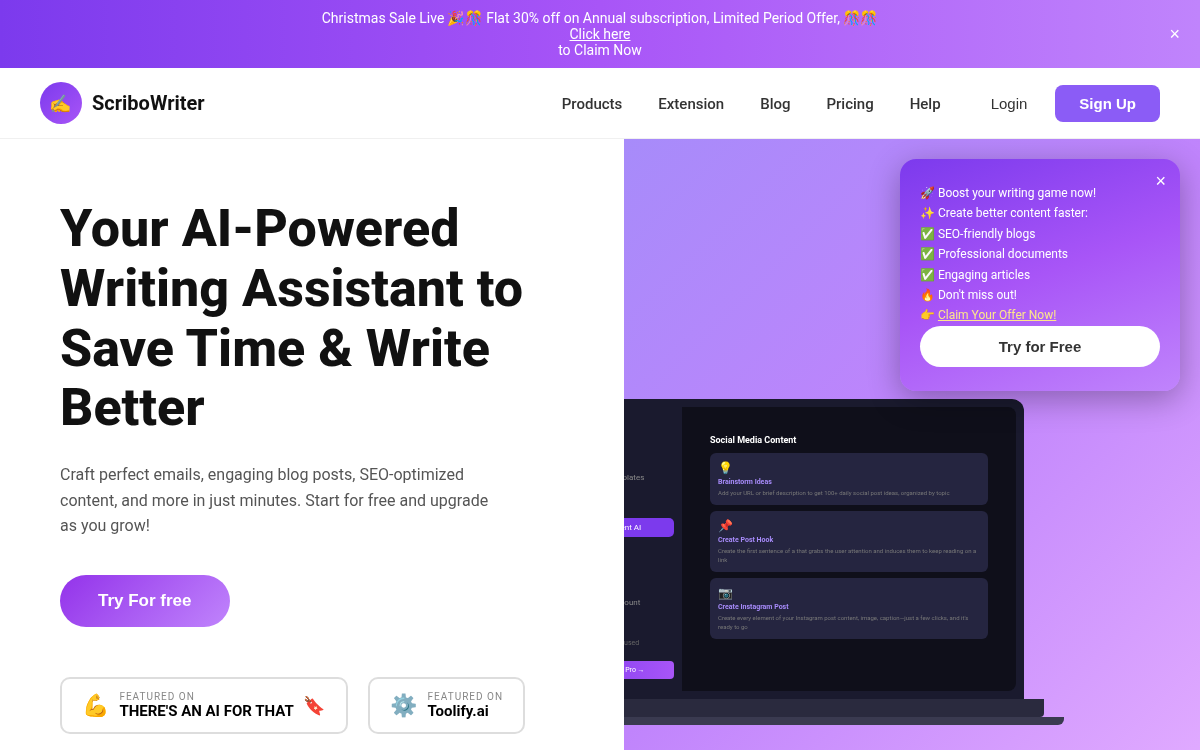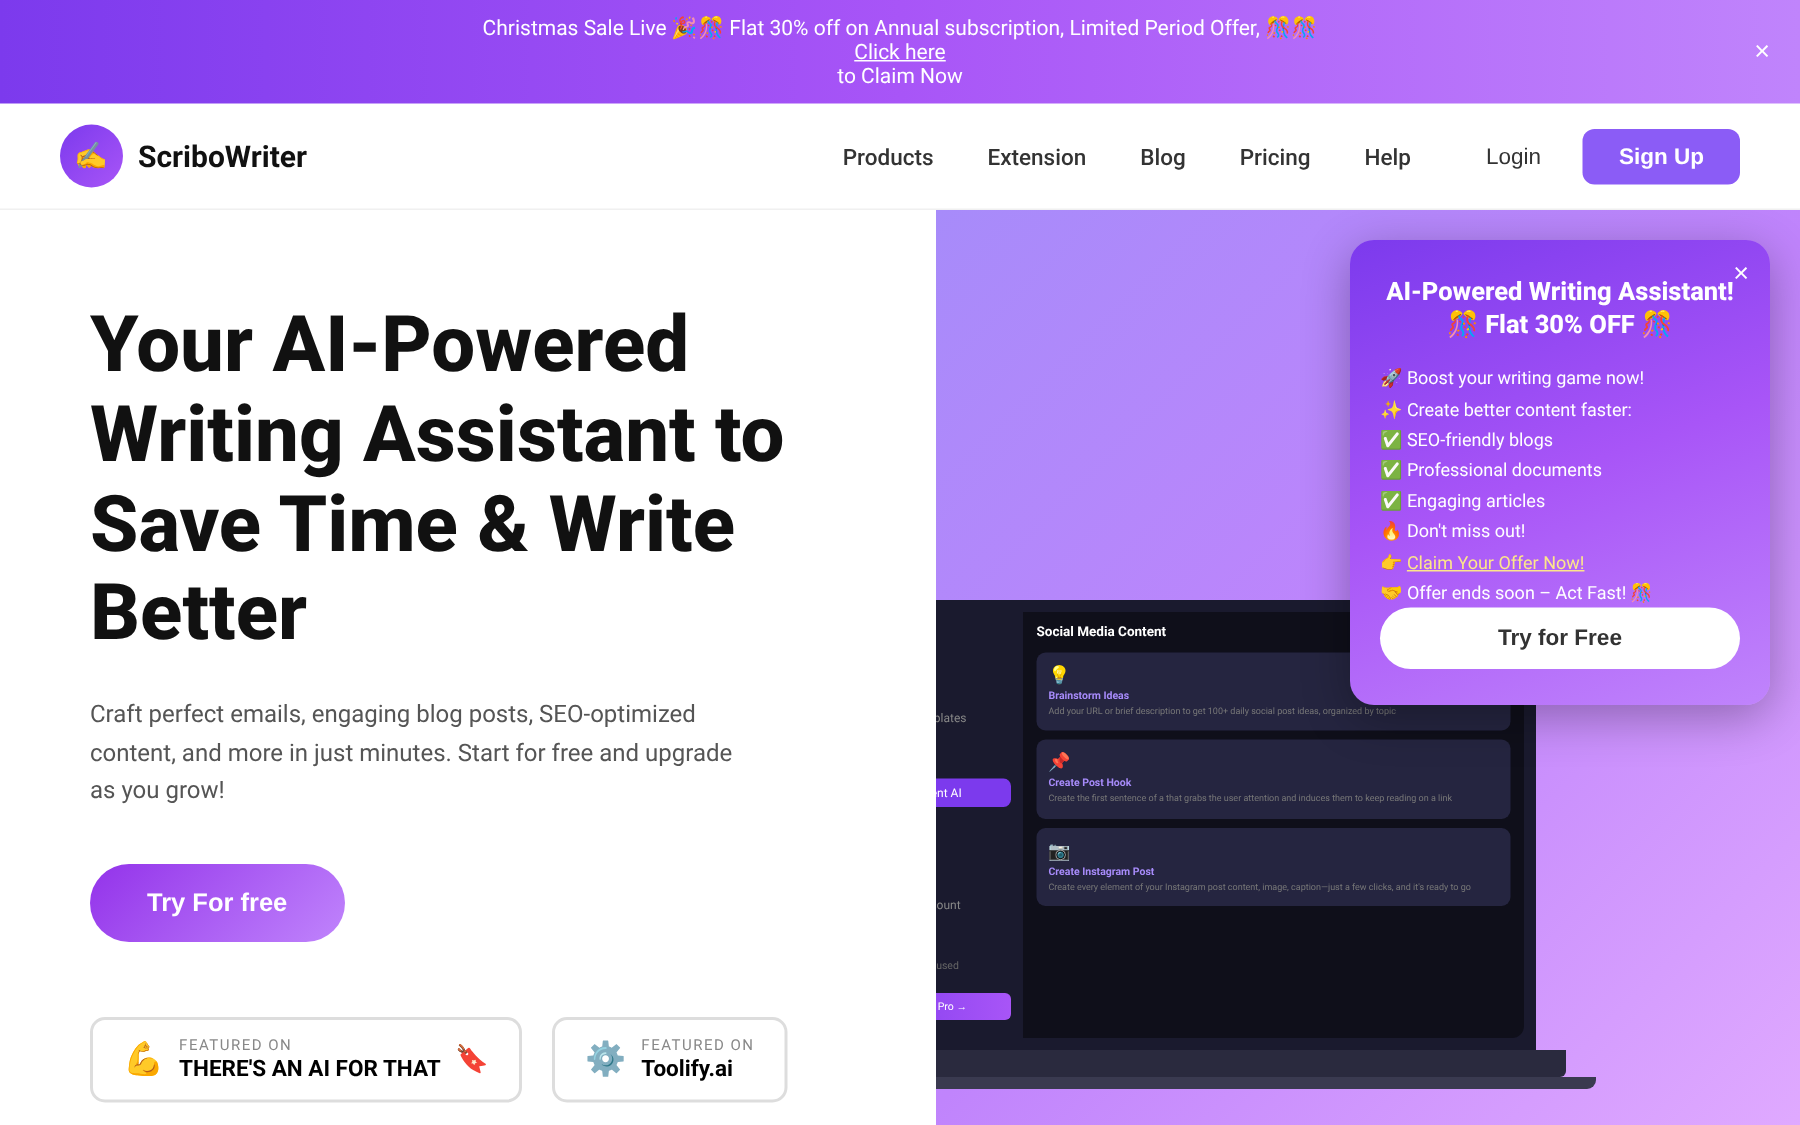--- a/index.html
+++ b/index.html
@@ -220,21 +220,21 @@
       background: linear-gradient(90deg, #7c3aed, #a855f7);
       color: white;
       font-size: 7px;
       padding: 5px 8px;
       border-radius: 4px;
       margin-top: 4px;
       text-align: center;
     }
     .screen-main {
       flex: 1;
-      padding: 9px;
+      padding: 28px;
       overflow: hidden;
     }
     .screen-title {
       font-size: 9px;
       color: #fff;
       font-weight: 700;
       margin-bottom: 8px;
     }
     .card {
       background: #252540;
@@ -414,28 +414,26 @@
             </div>
           </div>
         </div>
       </div>
       <div class="laptop-base"></div>
       <div class="laptop-foot"></div>
     </div>
 
     <div class="promo-popup">
       <button class="popup-close">×</button>
-      <div class="popup-title">AI-Powered Writing Assistant!<br>🎊 Flat 30% OFF 🎊</div>
       <div class="popup-body">
         <div>🚀 Boost your writing game now!</div>
         <div>✨ Create better content faster:</div>
         <div>✅ SEO-friendly blogs</div>
         <div>✅ Professional documents</div>
         <div>✅ Engaging articles</div>
         <div>🔥 Don't miss out!</div>
         <div>👉 <a href="#">Claim Your Offer Now!</a></div>
-        <div>🤝 Offer ends soon – Act Fast! 🎊</div>
       </div>
       <button class="popup-btn">Try for Free</button>
     </div>
 
   </div>
 </div>
 
 </body></html>

